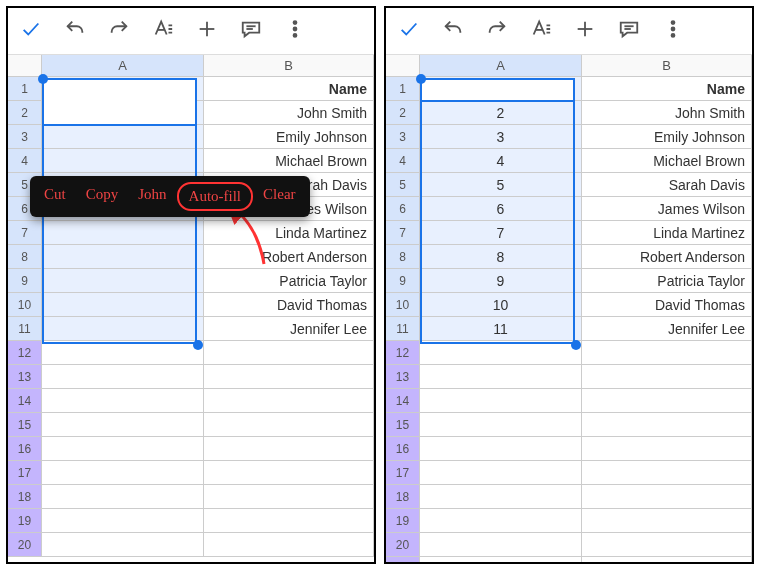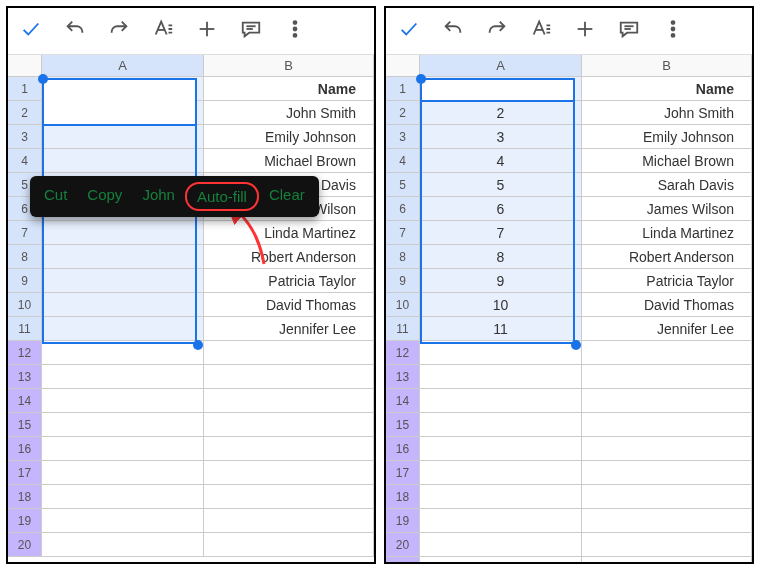--- a/index.html
+++ b/index.html
@@ -65,21 +65,21 @@
   .rowhdr {
     background: #c4b5fd;
     font-size: 12px;
     color: #555;
     justify-content: center;
   }
   .rowhdr.sel { background: #d6e4fb; }
   .corner { background: #f9f9f9; height: 22px; }
   .cell.b { font-weight: bold; }
   .cell.sel { background: #e8f0fe; }
-  .cell.txt-r { justify-content: flex-end; padding-right: 17px; }
+  .cell.txt-r { justify-content: flex-end; padding-right: 6px; }
 
   
   .sel-box {
     position: absolute;
     border: 2px solid #1a73e8;
     pointer-events: none;
     background: transparent;
   }
   .sel-active {
     position: absolute;
@@ -102,22 +102,22 @@
     top: 168px;
     left: 22px;
     display: flex;
     background: #111;
     border-radius: 6px;
     padding: 6px 4px;
     box-shadow: 0 4px 10px rgba(0,0,0,0.4);
     z-index: 5;
   }
   .ctx .mi {
-    color: #15803d;
-    font-family: Liberation Sans, sans-serif;
+    color: #ef4444;
+    font-family: Liberation Serif, serif;
     font-size: 15px;
     padding: 4px 10px;
     cursor: pointer;
     white-space: nowrap;
   }
   .ctx .mi.hl {
     border: 2px solid #f33;
     border-radius: 14px;
   }
   .arrow {

